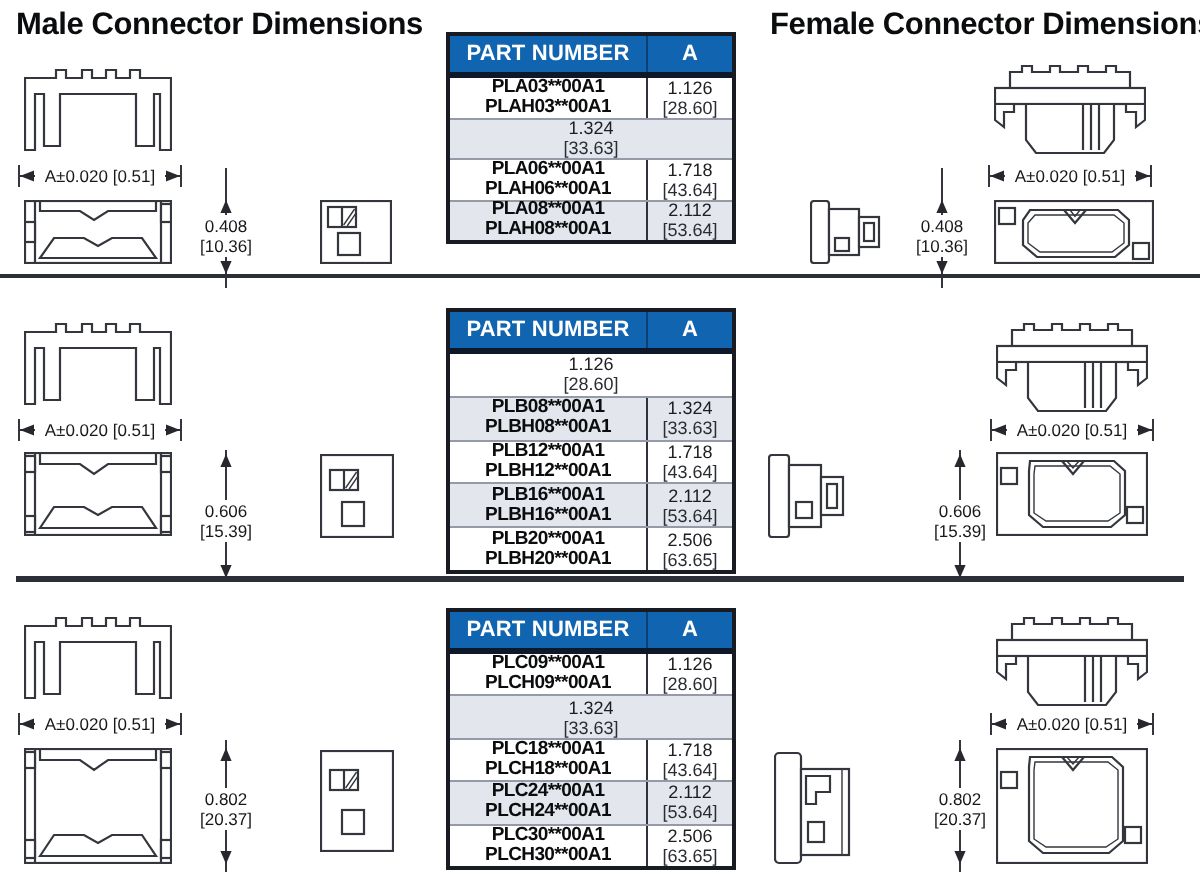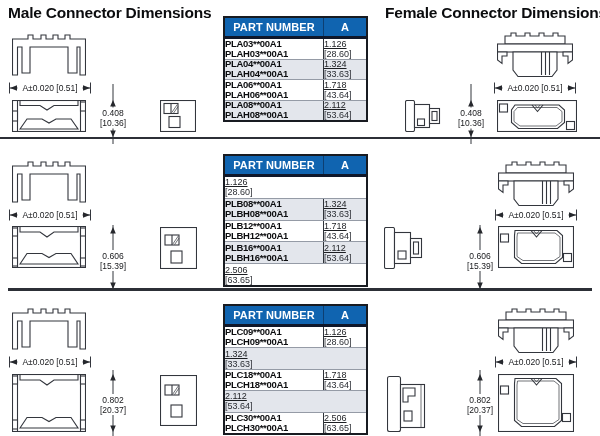--- a/index.html
+++ b/index.html
@@ -24,26 +24,26 @@
   .ctable{position:absolute;left:223px;width:145px;border:2px solid #181b21;background:#fff;
           box-sizing:border-box;display:flex;flex-direction:column;}
   .thead{display:flex;background:var(--header-bg,#1064b0);color:var(--header-text,#fff);
          font-weight:700;font-size:11px;height:18px;flex:none;border-bottom:3px solid #0f172a;}
   .th{display:flex;align-items:center;justify-content:center;letter-spacing:0.1px;}
   .th.c1{width:99px;border-right:1px solid #0d3f72;box-sizing:border-box;}
   .th.c2{flex:1;}
   .trow{display:flex;flex:1;border-top:1px solid #959ba6;background:#fff;min-height:0;}
   .thead + .trow{border-top:none;}
   .trow.alt{background:var(--row-alt,#e3e6ec);}
-  .td{display:flex;flex-direction:column;align-items:flex-start;justify-content:center;box-sizing:border-box;}
+  .td{display:flex;flex-direction:column;align-items:center;justify-content:center;box-sizing:border-box;}
   .td.c1{width:99px;border-right:1px solid #2e3239;}
   .td.c2{flex:1;}
   .pn{font-size:9.5px;font-weight:700;line-height:10px;color:#0b0c0e;
       letter-spacing:-0.3px;white-space:nowrap;}
-  .din{font-size:9px;line-height:10px;color:#1c1e22;text-decoration:underline;}
+  .din{font-size:9px;line-height:10px;color:#1c1e22;}
   .dmm{font-size:9px;line-height:10px;color:#2a2d33;}
 </style>
 </head>
 <body>
 
 <div class="page">
 
   <div class="h1" style="left:8px;top:4px">Male Connector Dimensions</div>
   <div class="h1" style="left:385px;top:4px">Female Connector Dimensions</div>
 
@@ -334,24 +334,20 @@
       <div class="td c1">
           <div class="pn">PLA03**00A1</div>
           <div class="pn">PLAH03**00A1</div>
         </div>
       <div class="td c2">
           <div class="din">1.126</div>
           <div class="dmm">[28.60]</div>
         </div>
     </div>
     <div class="trow alt">
-      <div class="td c1">
-          <div class="pn">PLA04**00A1</div>
-          <div class="pn">PLAH04**00A1</div>
-        </div>
       <div class="td c2">
           <div class="din">1.324</div>
           <div class="dmm">[33.63]</div>
         </div>
     </div>
     <div class="trow">
       <div class="td c1">
           <div class="pn">PLA06**00A1</div>
           <div class="pn">PLAH06**00A1</div>
         </div>
@@ -407,20 +403,24 @@
       <div class="td c1">
           <div class="pn">PLB16**00A1</div>
           <div class="pn">PLBH16**00A1</div>
         </div>
       <div class="td c2">
           <div class="din">2.112</div>
           <div class="dmm">[53.64]</div>
         </div>
     </div>
     <div class="trow">
+      <div class="td c1">
+          <div class="pn">PLB20**00A1</div>
+          <div class="pn">PLBH20**00A1</div>
+        </div>
       <div class="td c2">
           <div class="din">2.506</div>
           <div class="dmm">[63.65]</div>
         </div>
     </div>
   </div>
 
   <div class="ctable" style="top:304px;height:131px">
     <div class="thead">
       <div class="th c1">PART NUMBER</div>
@@ -446,20 +446,24 @@
       <div class="td c1">
           <div class="pn">PLC18**00A1</div>
           <div class="pn">PLCH18**00A1</div>
         </div>
       <div class="td c2">
           <div class="din">1.718</div>
           <div class="dmm">[43.64]</div>
         </div>
     </div>
     <div class="trow alt">
+      <div class="td c1">
+          <div class="pn">PLC24**00A1</div>
+          <div class="pn">PLCH24**00A1</div>
+        </div>
       <div class="td c2">
           <div class="din">2.112</div>
           <div class="dmm">[53.64]</div>
         </div>
     </div>
     <div class="trow">
       <div class="td c1">
           <div class="pn">PLC30**00A1</div>
           <div class="pn">PLCH30**00A1</div>
         </div>

